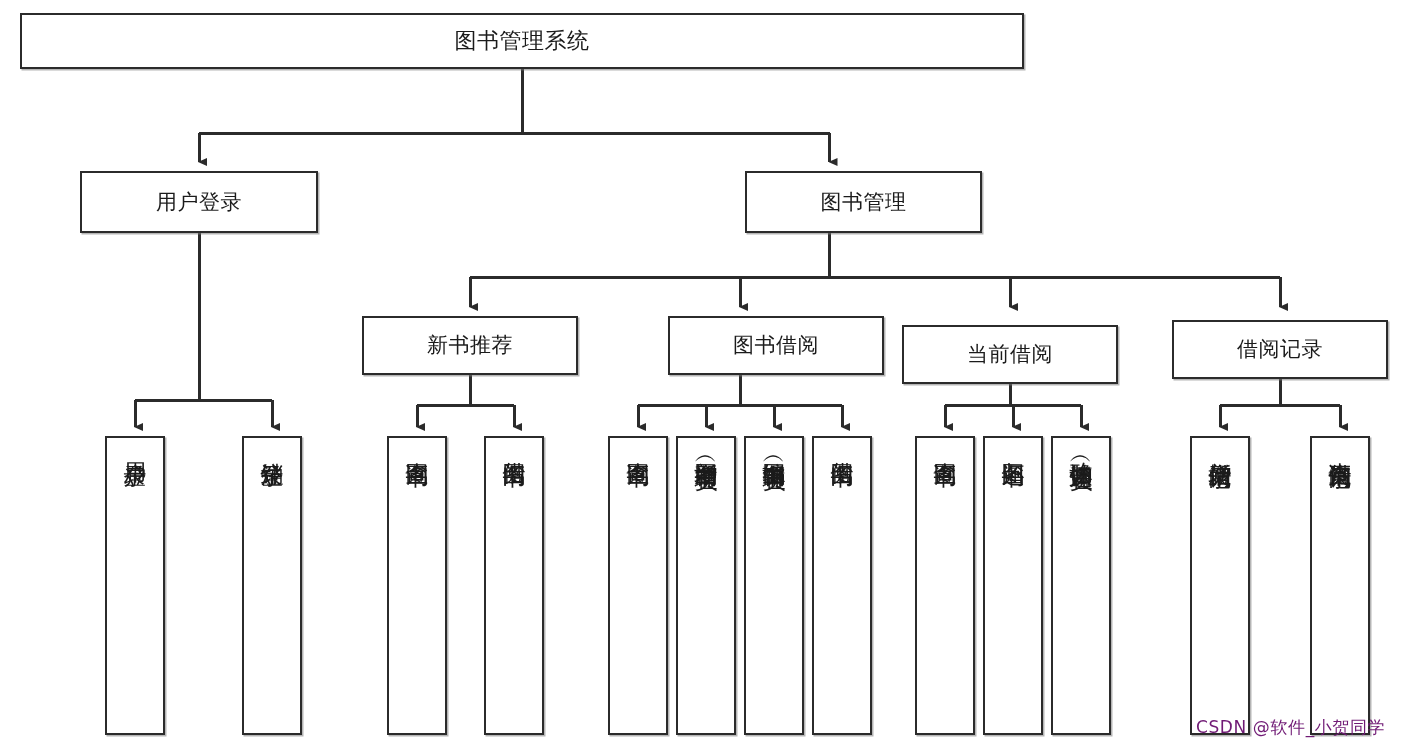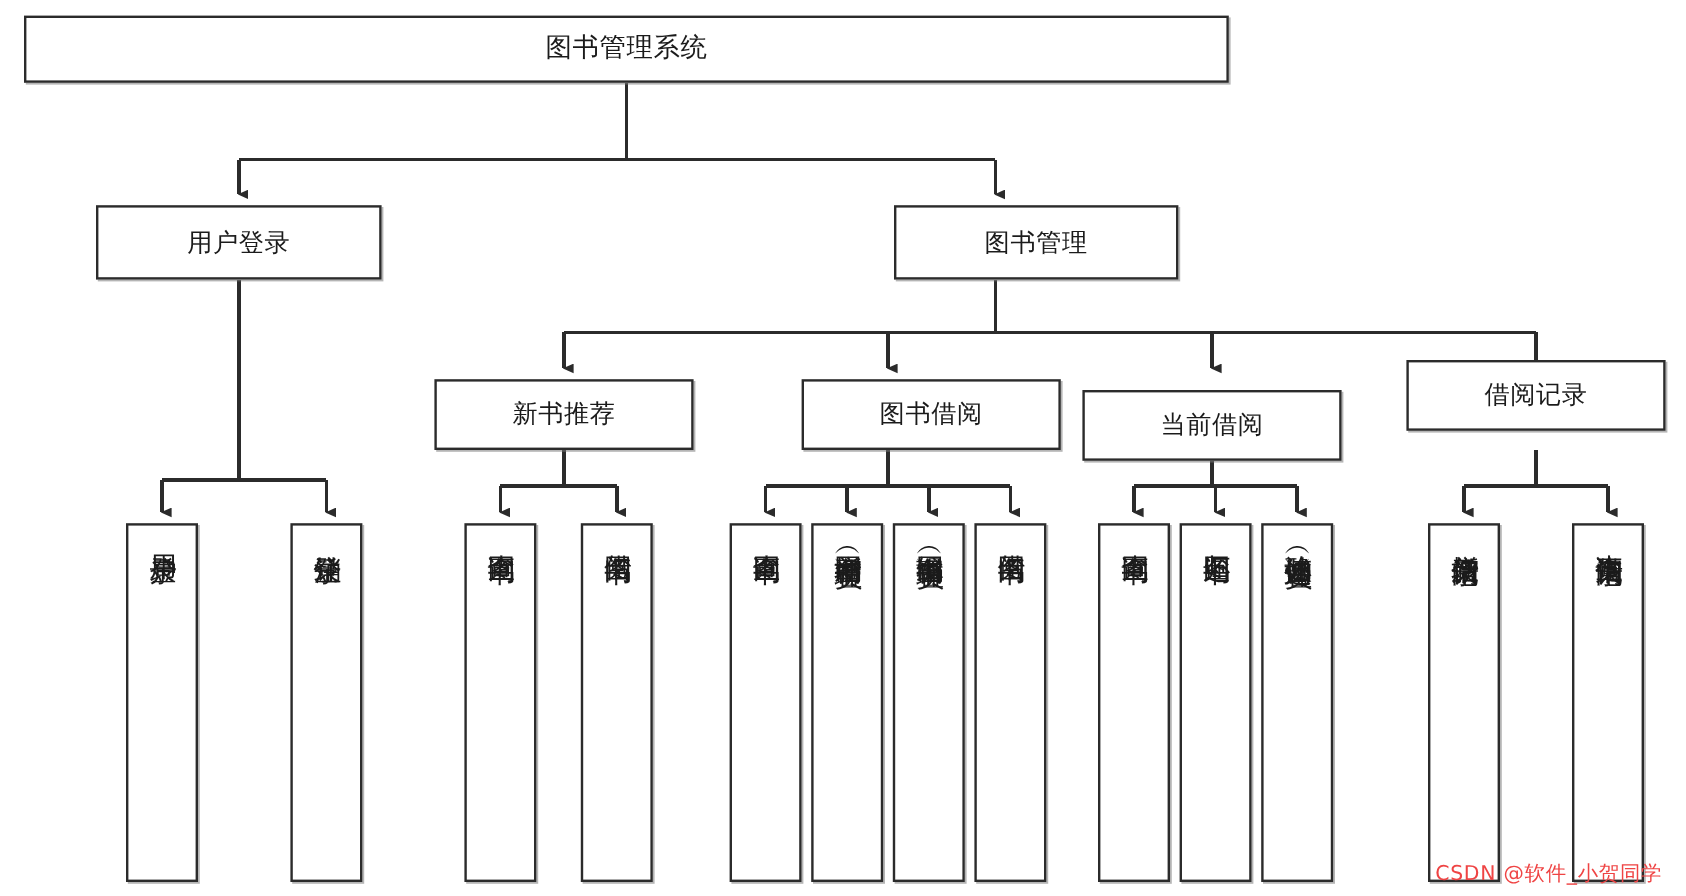--- a/index.html
+++ b/index.html
@@ -57,21 +57,21 @@
     text-orientation: upright;
     font-size: 23px;
     letter-spacing: 1px;
     line-height: 1.0;
   }
   .node.root .label {
     font-size: 22px;
   }
   .watermark {
     position: absolute;
-    color: #ef4444;
+    color: #701a75;
     font-size: 17px;
     letter-spacing: 0.6px;
     white-space: nowrap;
     font-family: "DejaVu Sans", "Liberation Sans", sans-serif;
   }
 </style>
 </head>
 <body>
 
 <div id="canvas">
@@ -129,21 +129,21 @@
       </div>
       <div class="node horizontal" style="left: 362px; top: 316px; width: 216px; height: 59px;">
         <span class="label">新书推荐</span>
       </div>
       <div class="node horizontal" style="left: 632px; top: 316px; width: 216px; height: 59px; margin-left: 36px;">
         <span class="label">图书借阅</span>
       </div>
       <div class="node horizontal" style="left: 902px; top: 325px; width: 216px; height: 59px;">
         <span class="label">当前借阅</span>
       </div>
-      <div class="node horizontal" style="left: 1172px; top: 300px; width: 216px; height: 59px;">
+      <div class="node horizontal" style="left: 1172px; top: 320px; width: 216px; height: 59px;">
         <span class="label">借阅记录</span>
       </div>
       <div class="node vertical" style="left: 105px; top: 436px; width: 60px; height: 299px;">
         <span class="label">用户登录</span>
       </div>
       <div class="node vertical" style="left: 242px; top: 436px; width: 60px; height: 299px;">
         <span class="label">注销登录</span>
       </div>
       <div class="node vertical" style="left: 387px; top: 436px; width: 60px; height: 299px;">
         <span class="label">查询图书</span>

